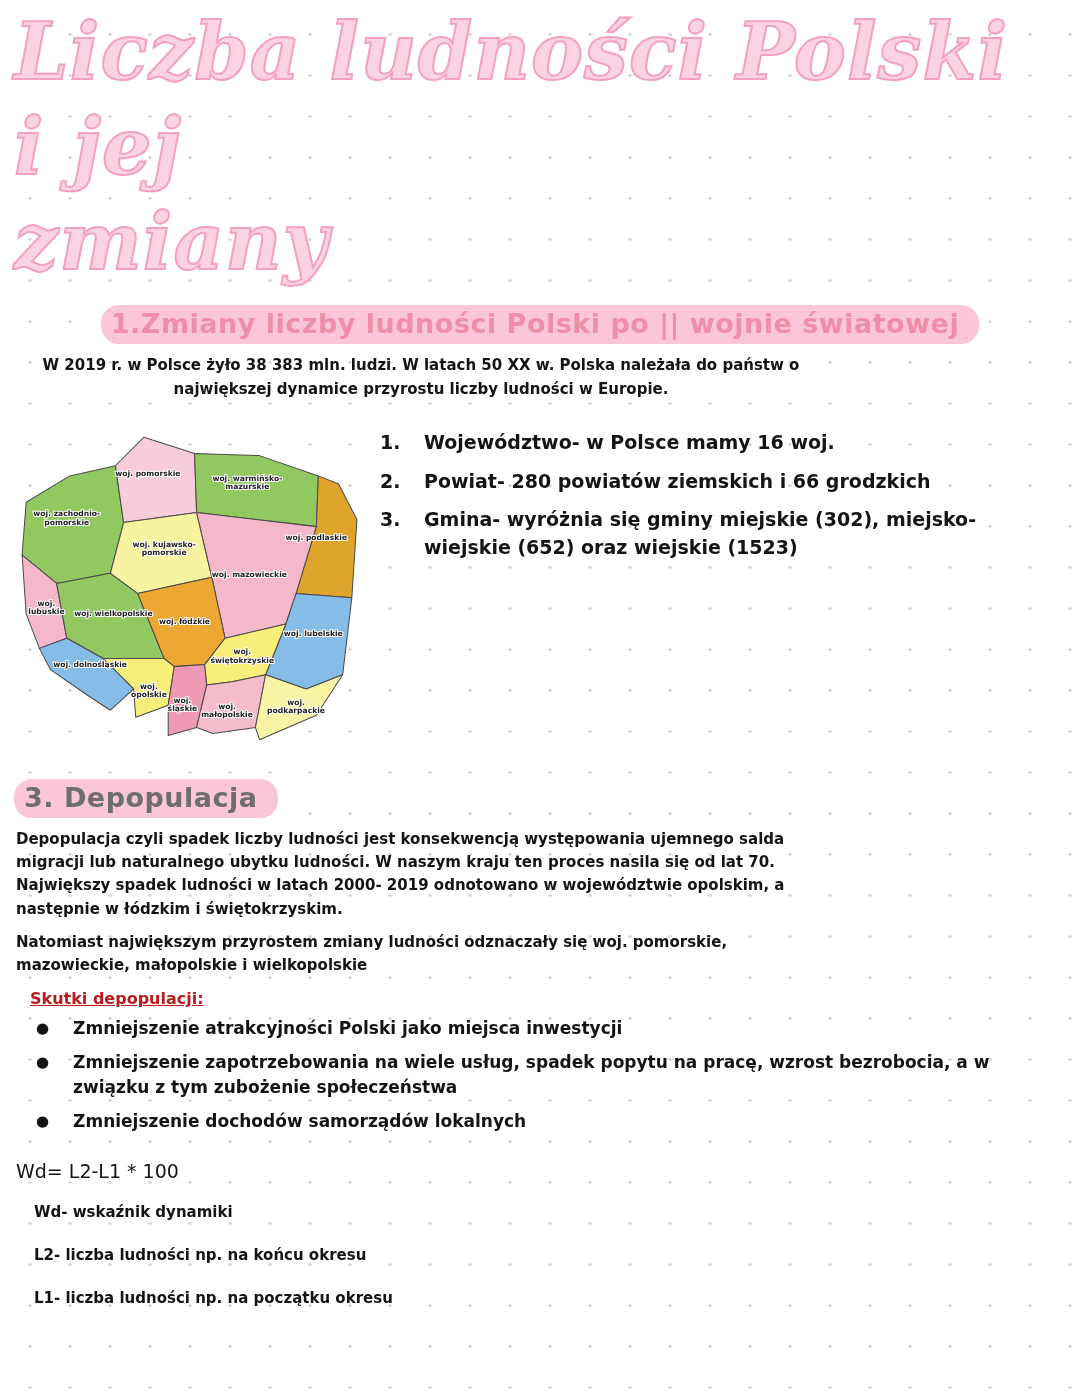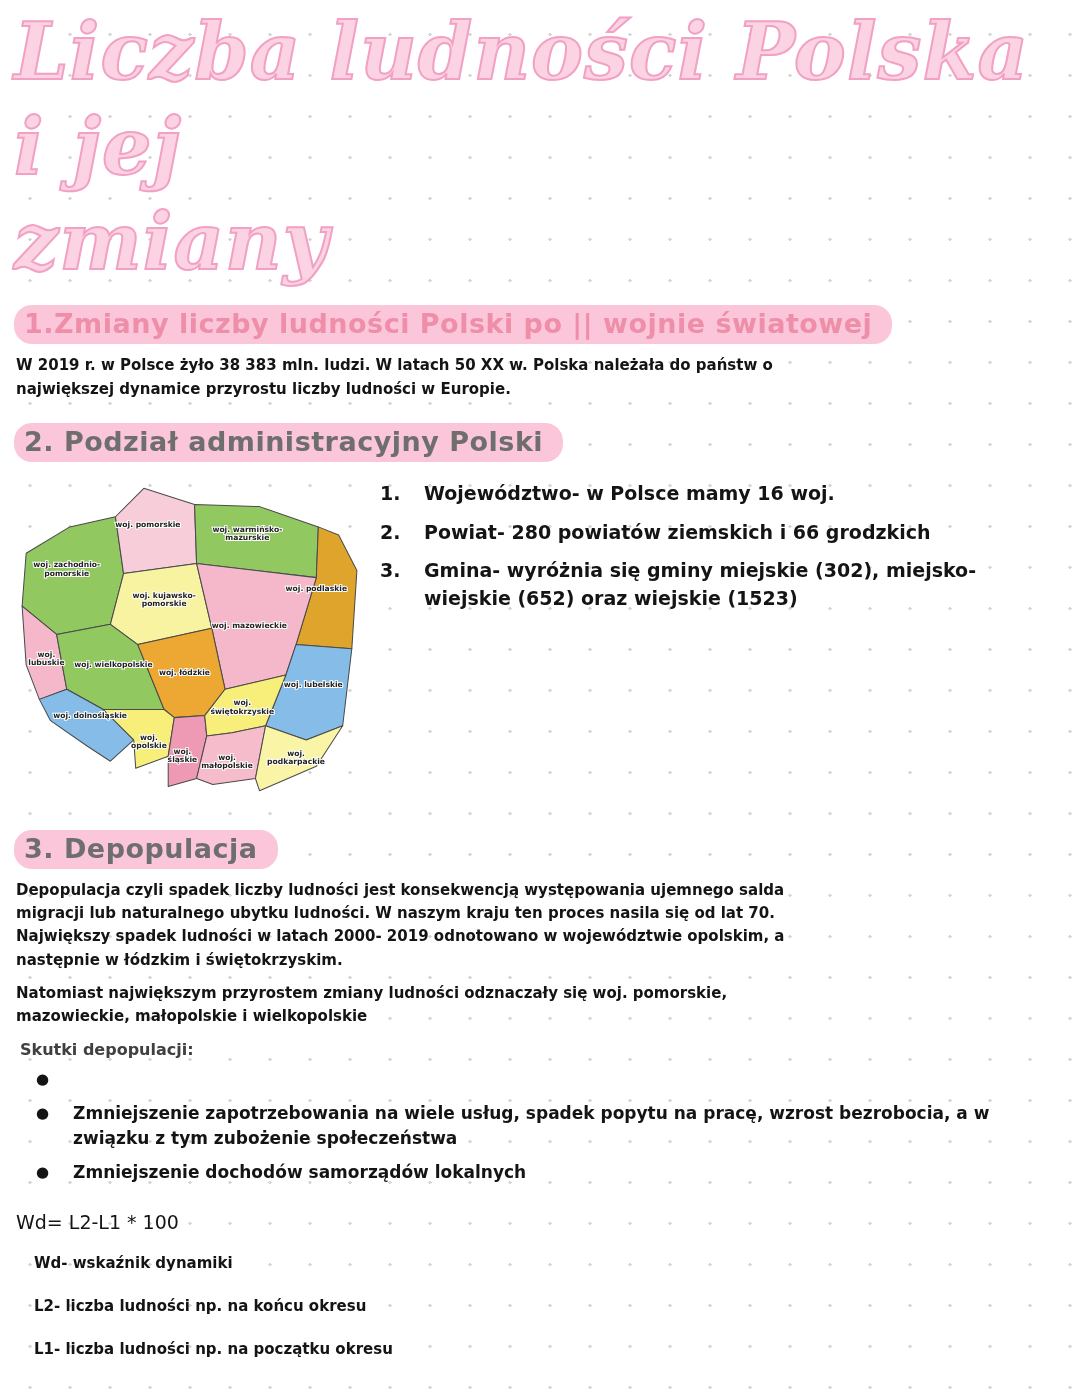--- a/index.html
+++ b/index.html
@@ -19,61 +19,60 @@
     color:#fbd3e3; -webkit-text-stroke:2px #f2a0c4; }
   .title-line { display:block; }
 
   .heading { display:inline-block; font-size:27px; font-weight:bold; letter-spacing:0.5px;
     color:#6e6e6e; background:#fbc6da; border-radius:18px; padding:3px 20px 5px 10px; margin:0; }
   .heading.rose { color:#ee8ea8; }
 
   .body-par { font-size:15px; font-weight:bold; line-height:1.55; margin:10px 0 0 2px; max-width:810px; }
 
   .sec { margin-top:22px; }
-  .sec-1 { margin-top:16px; }
+  .sec-1 { margin-top:16px;text-align:center; }
 
   .map-row { display:flex; align-items:flex-start; gap:16px; margin-top:12px; }
   .map-wrap { flex:0 0 350px; width:350px; }
   svg polygon { stroke:#4a4a4a; stroke-width:1; stroke-linejoin:round; }
   .map-label { font-family:"DejaVu Sans", sans-serif; font-size:7.5px; font-weight:bold; fill:#222;
     text-anchor:middle; stroke:#ffffff; stroke-width:2px; paint-order:stroke; }
 
   .admin-list { list-style:none; margin:6px 0 0 0; padding:0; }
   .admin-list li { display:flex; gap:18px; font-size:19px; font-weight:bold; line-height:1.45; margin-bottom:11px; }
   .admin-list .num { min-width:26px; }
   .admin-list .itxt { max-width:600px; }
 
-  .skutki { font-size:16px; font-weight:bold; color:#404040; margin:12px 0 4px 6px; }
+  .skutki { font-size:16px; font-weight:bold; color:#b91c1c; margin:12px 0 4px 16px;text-decoration:underline; }
 
   .bullets { list-style:none; margin:4px 0 0 0; padding:0; }
   .bullets li { display:flex; gap:24px; font-size:17px; font-weight:bold; line-height:1.5; margin:8px 0 8px 22px; }
   .bullets .dot { font-size:15px; line-height:1.7; }
   .bullets .btxt { max-width:1000px; }
 
   .formula { font-size:19px; font-weight:normal; margin:26px 0 10px 2px; }
   .formula-notes { font-size:15px; font-weight:bold; line-height:1.65; margin-left:2px; }
   .formula-notes div { margin:18px; }
 </style>
 </head>
 <body>
 
 <div class="page">
 
   <h1 class="title">
-    <span class="title-line">Liczba ludności Polska i jej</span>
+    <span class="title-line">Liczba ludności Polski i jej</span>
     <span class="title-line">zmiany</span>
   </h1>
 
   <section class="sec sec-1">
     <h2 class="heading rose">1.Zmiany liczby ludności Polski po || wojnie światowej</h2>
     <p class="body-par">W 2019 r. w Polsce żyło 38 383 mln. ludzi. W latach 50 XX w. Polska należała do państw o największej dynamice przyrostu liczby ludności w Europie.</p>
   </section>
 
   <section class="sec">
-    <h2 class="heading">2. Podział administracyjny Polski</h2>
 
     <div class="map-row">
 
       <div class="map-wrap">
         <svg width="350" height="330" viewBox="0 0 345 325">
           <polygon points="12,78 55,52 100,42 108,98 95,148 42,158 8,130" fill="#92c860"></polygon>
           <polygon points="100,42 128,14 178,30 180,88 108,98" fill="#f6cdd8"></polygon>
           <polygon points="178,30 242,32 300,52 298,102 180,88" fill="#92c860"></polygon>
           <polygon points="300,52 320,60 338,95 333,172 278,168 298,102" fill="#dfa42c"></polygon>
           <polygon points="108,98 180,88 195,152 122,168 95,148" fill="#f7f3a0"></polygon>
@@ -135,20 +134,21 @@
   </section>
 
   <section class="sec">
     <h2 class="heading">3. Depopulacja</h2>
     <p class="body-par">Depopulacja czyli spadek liczby ludności jest konsekwencją występowania ujemnego salda migracji lub naturalnego ubytku ludności. W naszym kraju ten proces nasila się od lat 70. Największy spadek ludności w latach 2000- 2019 odnotowano w województwie opolskim, a następnie w łódzkim i świętokrzyskim.</p>
     <p class="body-par">Natomiast największym przyrostem zmiany ludności odznaczały się woj. pomorskie, mazowieckie, małopolskie i wielkopolskie</p>
     <div class="skutki">Skutki depopulacji:</div>
     <ul class="bullets">
       <li>
         <span class="dot">●</span>
+        <span class="btxt">Zmniejszenie atrakcyjności Polski jako miejsca inwestycji</span>
       </li>
       <li>
         <span class="dot">●</span>
         <span class="btxt">Zmniejszenie zapotrzebowania na wiele usług, spadek popytu na pracę, wzrost bezrobocia, a w związku z tym zubożenie społeczeństwa</span>
       </li>
       <li>
         <span class="dot">●</span>
         <span class="btxt">Zmniejszenie dochodów samorządów lokalnych</span>
       </li>
     </ul>

